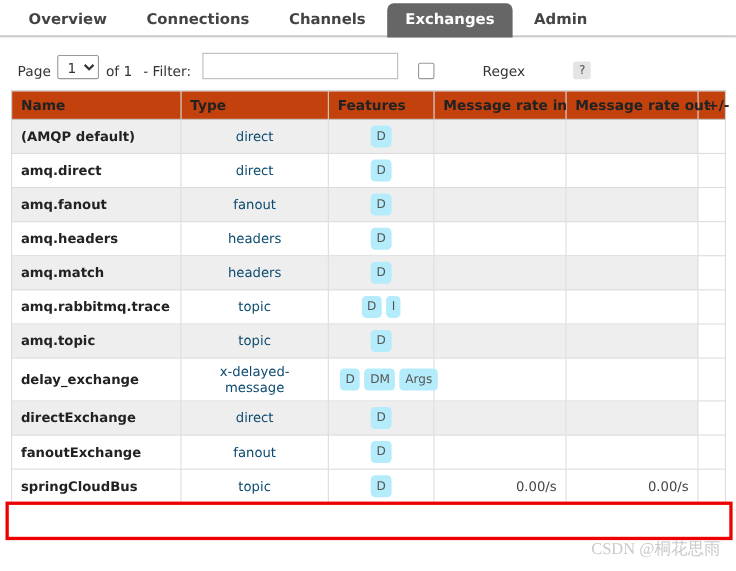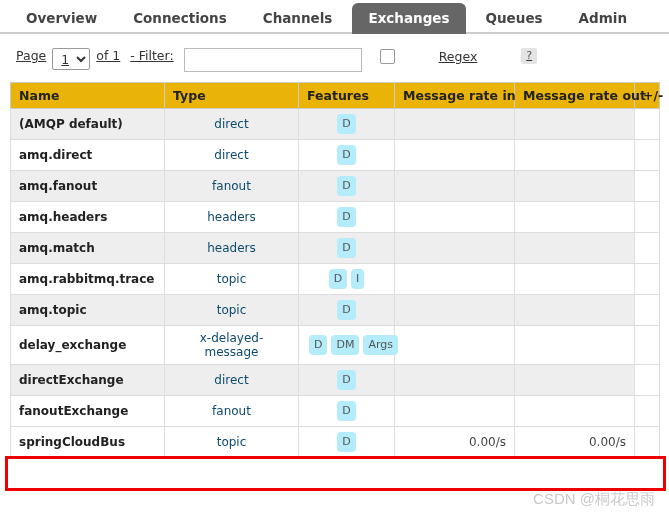--- a/index.html
+++ b/index.html
@@ -42,24 +42,23 @@
   }
   .tab.active {
     background: #666666;
     color: #ffffff;
   }
 
   
   .filterbar {
     padding: 14px 0 10px 16px;
     display: flex;
-    align-items: flex-start;
+    align-items: flex-end;
     font-size: 12.5px;
     color: #333333;
-    text-decoration: underline;
   }
   .filterbar .lbl { font-weight: normal; }
   .pagesel {
     margin: 0 6px;
     font-family: "DejaVu Sans", "Liberation Sans", sans-serif;
     font-size: 12.5px;
     padding: 2px 4px;
     border: 1px solid #999999;
     background: #ffffff;
     color: #333333;
@@ -111,21 +110,21 @@
     position: relative;
   }
   table.exchanges {
     border-collapse: collapse;
     width: 649px;
     table-layout: fixed;
     font-size: 12px;
   }
   table.exchanges th {
     border: 1px solid #cccccc;
-    background: #eab308;
+    background: #c2410c;
     padding: 5px 8px;
     height: 19px;
     text-align: left;
     font-size: 12.5px;
     font-weight: bold;
     color: #222222;
     white-space: nowrap;
     box-sizing: border-box;
   }
   th.features-h {
@@ -193,34 +192,33 @@
     box-sizing: border-box;
   }
 
   
   .watermark {
     position: absolute;
     right: 14px;
     bottom: 10px;
     font-size: 15px;
     color: #c9c9c9;
-    font-family: Liberation Sans, sans-serif;
+    font-family: Liberation Serif, serif;
     white-space: nowrap;
     user-select: none;
   }
 </style>
 </head>
 <body>
 
 <div class="tabbar" id="tabbar">
     <div class="tab">Overview</div>
     <div class="tab">Connections</div>
     <div class="tab">Channels</div>
     <div class="tab active">Exchanges</div>
-    <div class="tab">Queues</div>
     <div class="tab">Admin</div>
   </div>
 
 <div class="filterbar">
   <span class="lbl">Page</span>
   <select class="pagesel" id="page-select"><option>1</option></select>
   <span class="ofpage">of 1</span>
   <span class="dashfilter">- Filter:</span>
   <input class="filter-input" type="text" id="filter-input" placeholder="" style="">
   <span class="regex-wrap">

